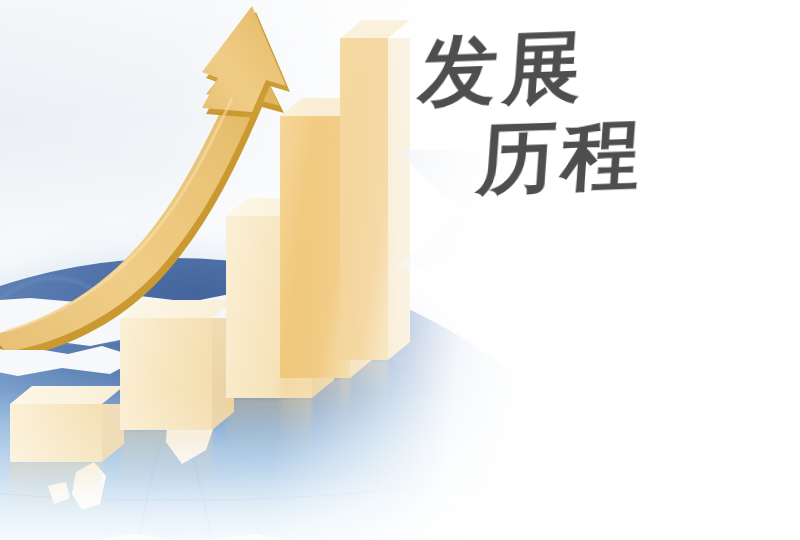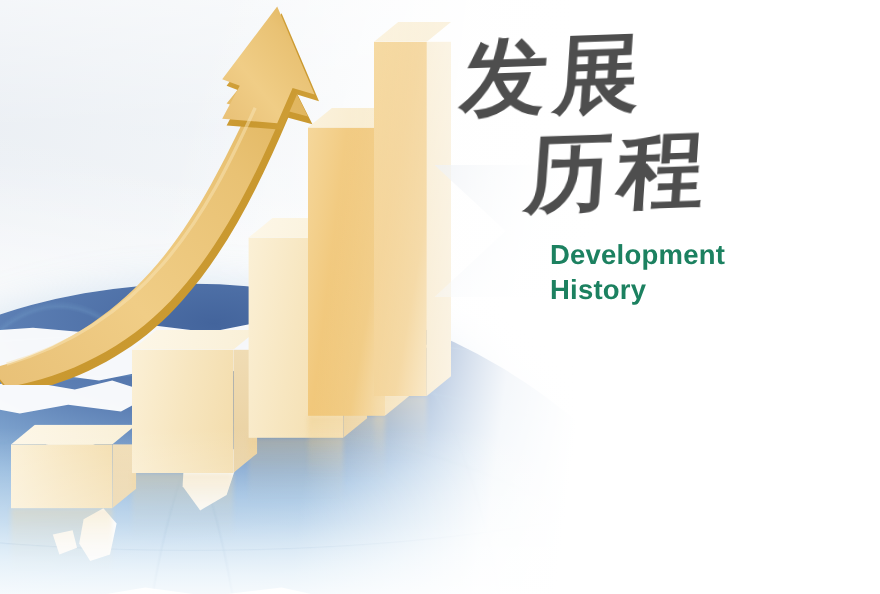--- a/index.html
+++ b/index.html
@@ -314,19 +314,15 @@
   </svg>
 
   <div class="chevron"></div>
 
   <div class="layer right-fade"></div>
   <div class="layer bottom-fade"></div>
 
   <div class="title-block">
     <div class="cn-line cn-line-1">发展</div>
     <div class="cn-line cn-line-2">历程</div>
-    <div class="en-block">
-      <div>Development</div>
-      <div>History</div>
-    </div>
   </div>
 
 </div>
 
 </body></html>

